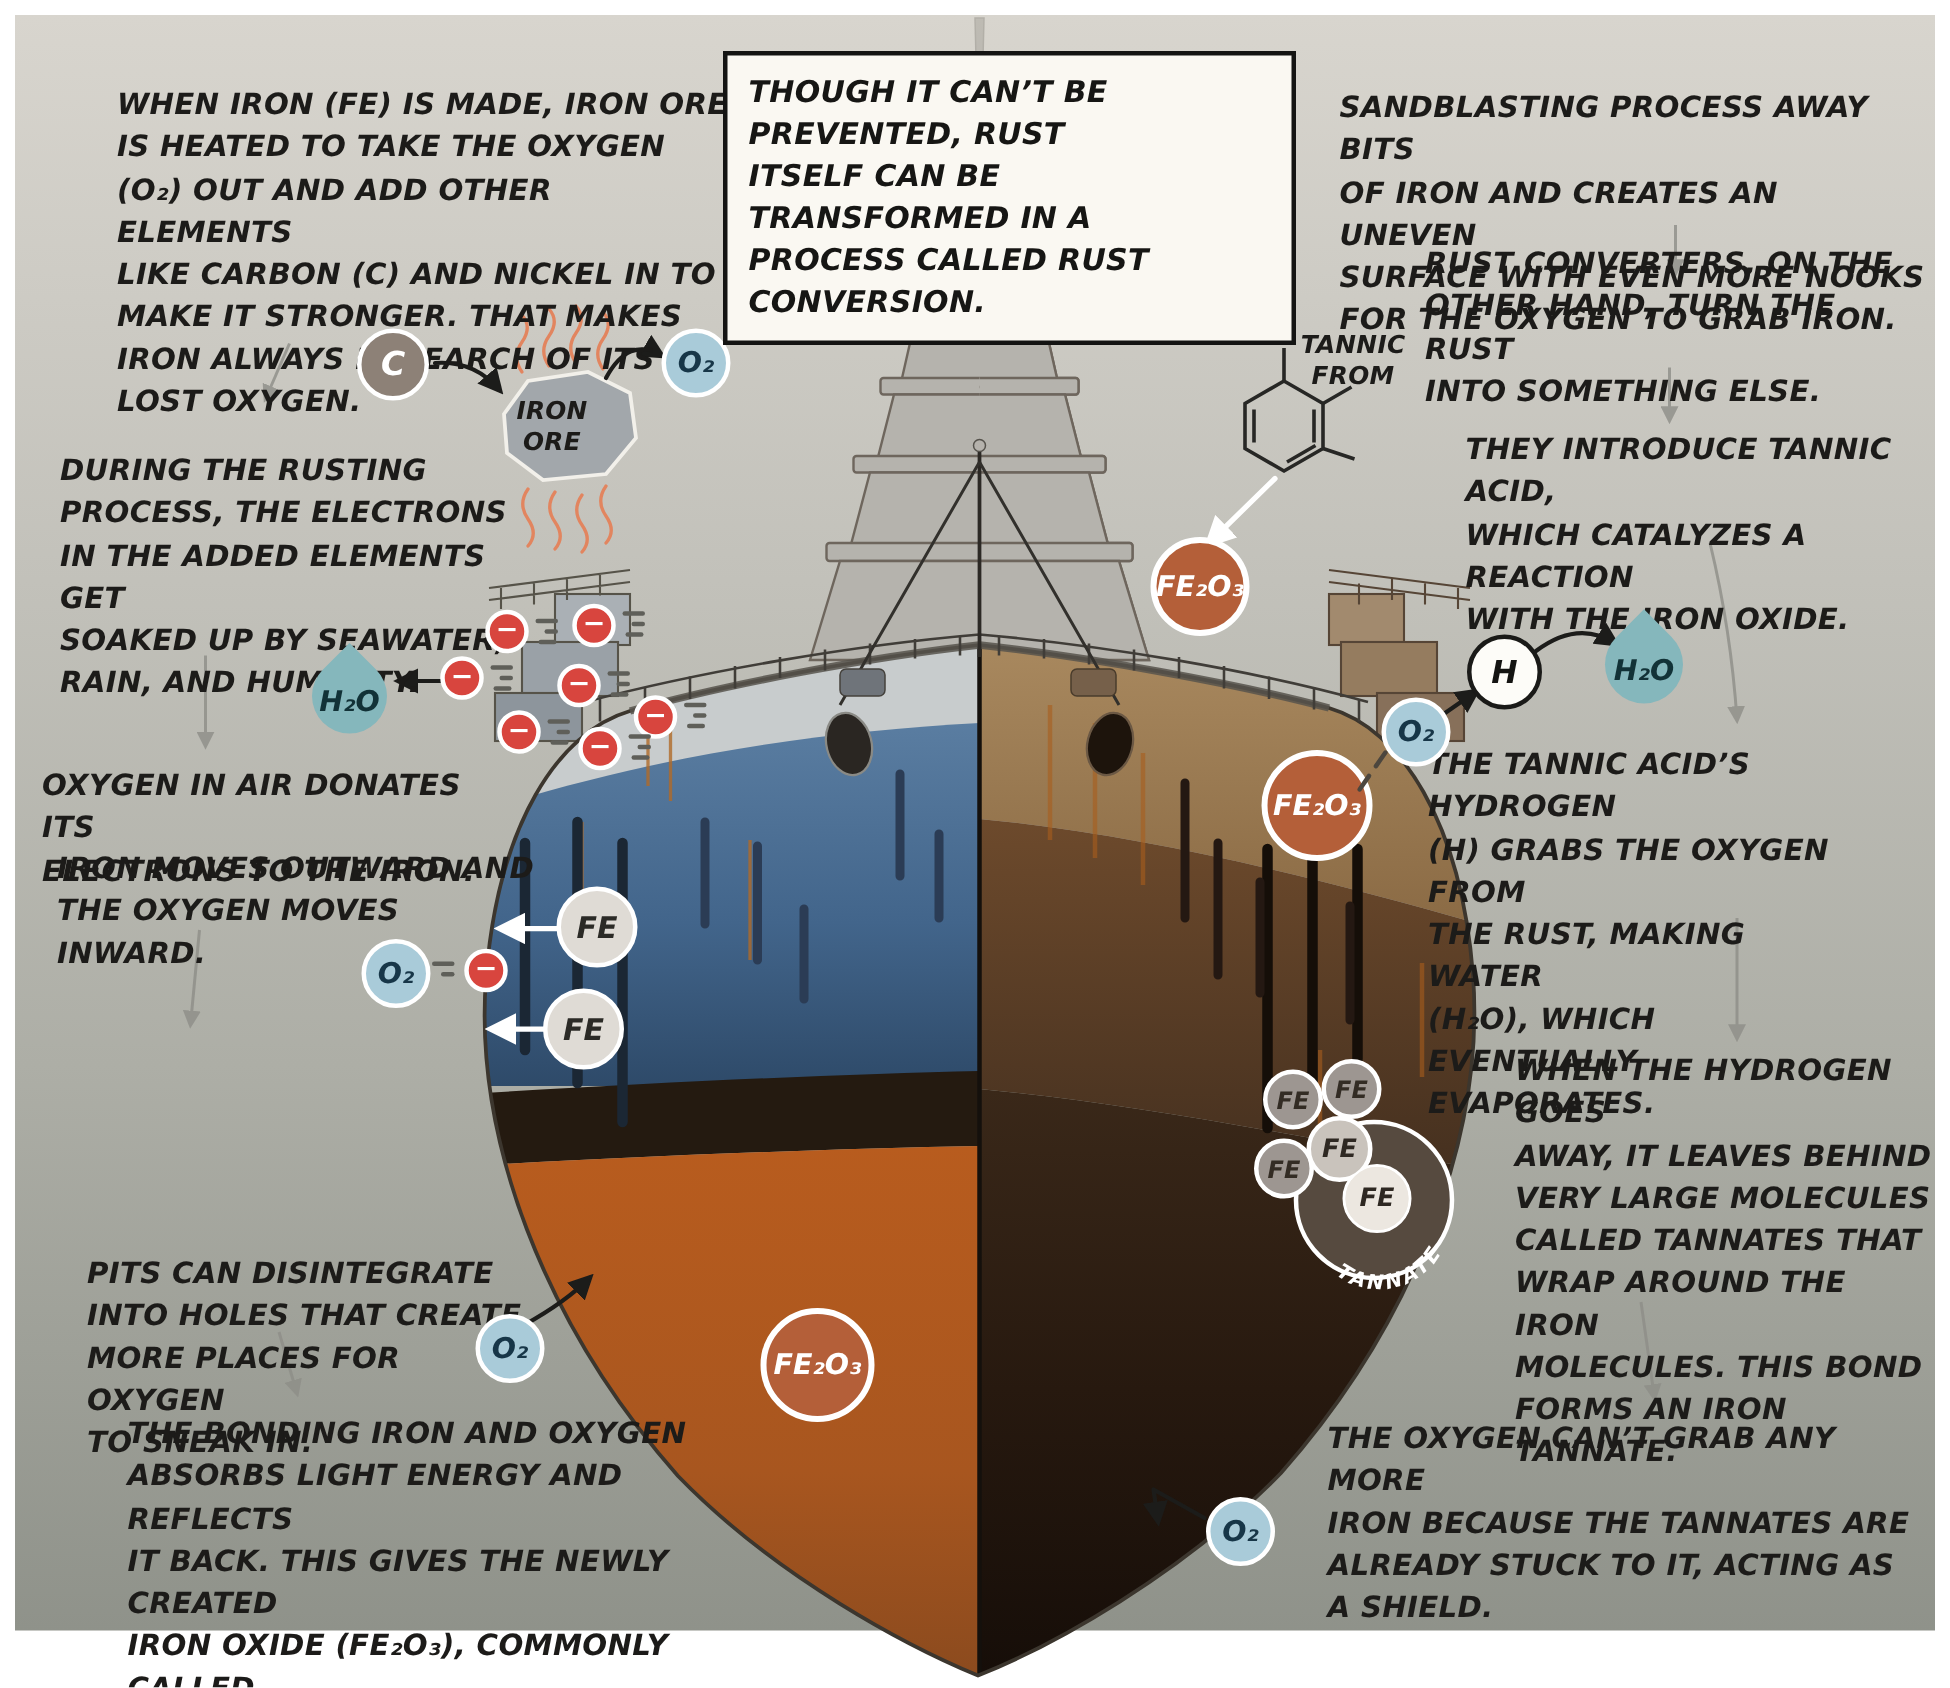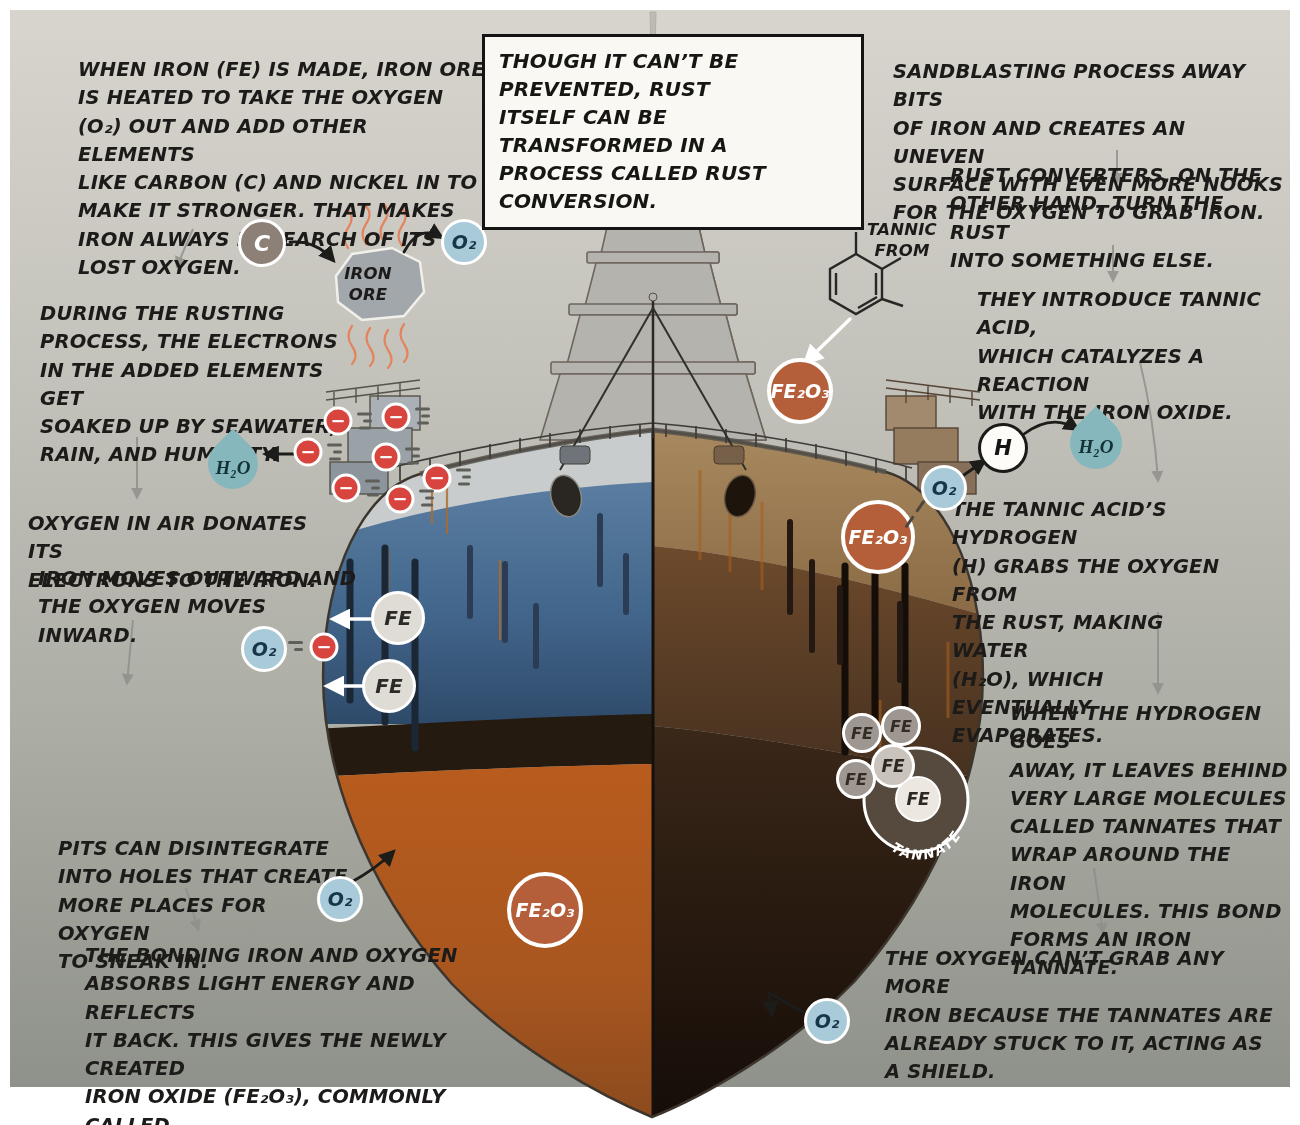--- a/index.html
+++ b/index.html
@@ -20,21 +20,21 @@
          justify-content:center;font-weight:bold;font-style:italic;box-sizing:border-box;
          border:3px solid #ffffff;transform:translate(-50%,-50%);}
   .b-c{width:48px;height:48px;background:#8d8177;color:#fff;font-size:22px;}
   .b-o2{width:46px;height:46px;background:#a9cbd9;color:#173648;font-size:19px;}
   .b-h{width:50px;height:50px;background:#fdfcf8;border-color:#1a1a18;color:#141412;font-size:21px;}
   .b-fe{width:54px;height:54px;background:#dfdbd5;color:#2b2a26;font-size:20px;}
   .b-fe2o3{background:#b45f39;color:#fff;font-size:19px;border-width:4px;}
   .b-e{width:29px;height:29px;background:#d8453e;color:#fff;font-size:18px;font-style:normal;
        font-weight:900;line-height:1;padding-bottom:2px;}
   
-  .droplet{position:absolute;z-index:3;width:56px;height:56px;transform:translate(-50%,-50%);font-family:Liberation Serif, serif;}
+  .droplet{position:absolute;z-index:3;width:56px;height:56px;transform:translate(-50%,-50%);}
   .drop-shape{position:absolute;inset:3px;background:#85b7bc;border-radius:0 50% 50% 50%;
               transform:rotate(45deg);}
   .drop-label{position:absolute;inset:0;display:flex;align-items:center;justify-content:center;
               padding-top:8px;color:#123237;font-weight:bold;font-style:italic;font-size:19px;}
   
   .dashes{position:absolute;z-index:3;display:flex;flex-direction:column;gap:4px;
           transform:translate(0,-50%);}
   .dashes i{display:block;height:3px;background:#5f5f59;border-radius:2px;}
   .dashes i:nth-child(1){width:15px;margin-left:0;}
   .dashes i:nth-child(2){width:9px;margin-left:6px;}

